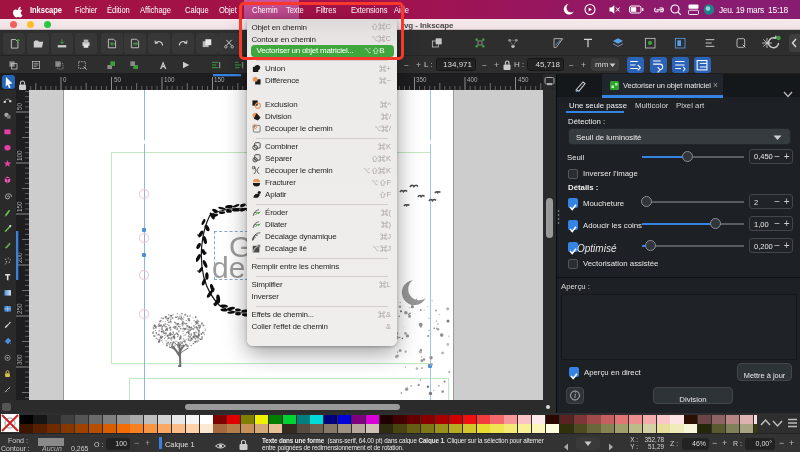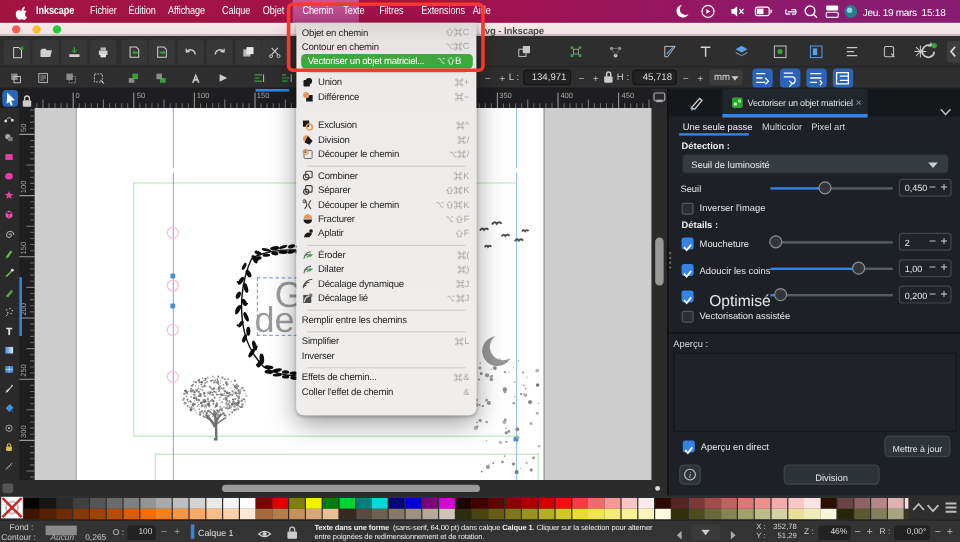--- a/index.html
+++ b/index.html
@@ -1135,21 +1135,21 @@
         <span style="position:absolute;right:5px;top:6px;font-size:8.5px;color:#9a9a9a;">×</span>
       </div>
       <div style="position:absolute;left:45px;top:21px;width:121px;height:2.5px;background:#3584e4;"></div>
       <div style="position:absolute;left:226px;top:10px;width:10px;height:7px;"><svg width="10" height="7">
           <path d="M1 1 L5 5.5 L9 1" stroke="#b8b8b8" stroke-width="1.3" fill="none"></path>
         </svg></div>
       <div style="position:absolute;left:12px;top:27px;font-size:7.8px;color:#f0f0f0;">Une seule passe</div>
       <div style="position:absolute;left:9px;top:36.5px;width:58px;height:2px;background:#3584e4;"></div>
       <div style="position:absolute;left:78px;top:27px;font-size:7.8px;color:#d5d5d5;">Multicolor</div>
       <div style="position:absolute;left:119px;top:27px;font-size:7.8px;color:#d5d5d5;">Pixel art</div>
-      <div style="position:absolute;left:11px;top:43px;font-size:7.8px;color:#f0f0f0;font-weight:bold;">Détection :</div>
+      <div style="position:absolute;left:11px;top:43px;font-size:7.8px;color:#f0f0f0;font-weight:normal;">Détection :</div>
       <div style="position:absolute;left:11px;top:54px;width:223px;height:16.5px;background:#363b40;border:1px solid #23272b;border-radius:4px;box-sizing:border-box;">
         <span style="position:absolute;left:7px;top:3.5px;font-size:7.8px;color:#ececec;">Seuil de luminosité</span>
         <svg width="9" height="6" style="position:absolute;right:8px;top:5.5px">
           <path d="M0.5 0.5 L4.5 5 L8.5 0.5 z" fill="#cfcfcf"></path>
         </svg>
       </div>
       <div style="position:absolute;left:10px;top:79px;font-size:7.8px;color:#e6e6e6;">Seuil</div>
       <div style="position:absolute;left:85px;top:82px;width:46px;height:2px;background:#3584e4;"></div>
       <div style="position:absolute;left:131px;top:82px;width:56px;height:2px;background:#585d62;"></div>
       <div style="position:absolute;left:125px;top:77px;width:11px;height:11px;border-radius:50%;background:#32363a;border:1px solid #8a8e92;box-sizing:border-box;"></div>
@@ -1181,21 +1181,21 @@
       <div style="position:absolute;left:158px;top:149px;width:29px;height:2px;background:#585d62;"></div>
       <div style="position:absolute;left:153px;top:144px;width:11px;height:11px;border-radius:50%;background:#32363a;border:1px solid #8a8e92;box-sizing:border-box;"></div>
       <div style="position:absolute;left:192px;top:142px;width:44px;height:15px;background:#202327;border:1px solid #43474c;border-radius:3px;box-sizing:border-box;">
         <span style="position:absolute;left:4px;top:2.5px;font-size:7.5px;color:#e8e8e8;">1,00</span>
         <span style="position:absolute;right:12px;top:1px;font-size:10px;color:#d0d0d0;">−</span>
         <span style="position:absolute;right:2.5px;top:1px;font-size:10px;color:#d0d0d0;">+</span>
       </div>
       <div style="position:absolute;left:11px;top:168px;width:10px;height:10px;background:#3584e4;border-radius:2px;"><svg width="10" height="10">
           <path d="M2 5 l2.2 2.5 L8 2.8" stroke="#fff" stroke-width="1.5" fill="none"></path>
         </svg></div>
-      <div style="position:absolute;left:34px;top:168.5px;font-size:13px;color:#e6e6e6;">Optimisé</div>
+      <div style="position:absolute;left:20px;top:168.5px;font-size:10px;color:#e6e6e6;font-style:italic;">Optimisé</div>
       <div style="position:absolute;left:85px;top:171px;width:8px;height:2px;background:#3584e4;"></div>
       <div style="position:absolute;left:93px;top:171px;width:94px;height:2px;background:#585d62;"></div>
       <div style="position:absolute;left:88px;top:166px;width:11px;height:11px;border-radius:50%;background:#32363a;border:1px solid #8a8e92;box-sizing:border-box;"></div>
       <div style="position:absolute;left:192px;top:164px;width:44px;height:15px;background:#202327;border:1px solid #43474c;border-radius:3px;box-sizing:border-box;">
         <span style="position:absolute;left:4px;top:2.5px;font-size:7.5px;color:#e8e8e8;">0,200</span>
         <span style="position:absolute;right:12px;top:1px;font-size:10px;color:#d0d0d0;">−</span>
         <span style="position:absolute;right:2.5px;top:1px;font-size:10px;color:#d0d0d0;">+</span>
       </div>
       <div style="position:absolute;left:11px;top:184.5px;width:10px;height:10px;background:#2a2e32;border:1px solid #53575c;border-radius:2px;box-sizing:border-box;"></div>
       <div style="position:absolute;left:26px;top:185px;font-size:7.8px;color:#e6e6e6;">Vectorisation assistée</div>

